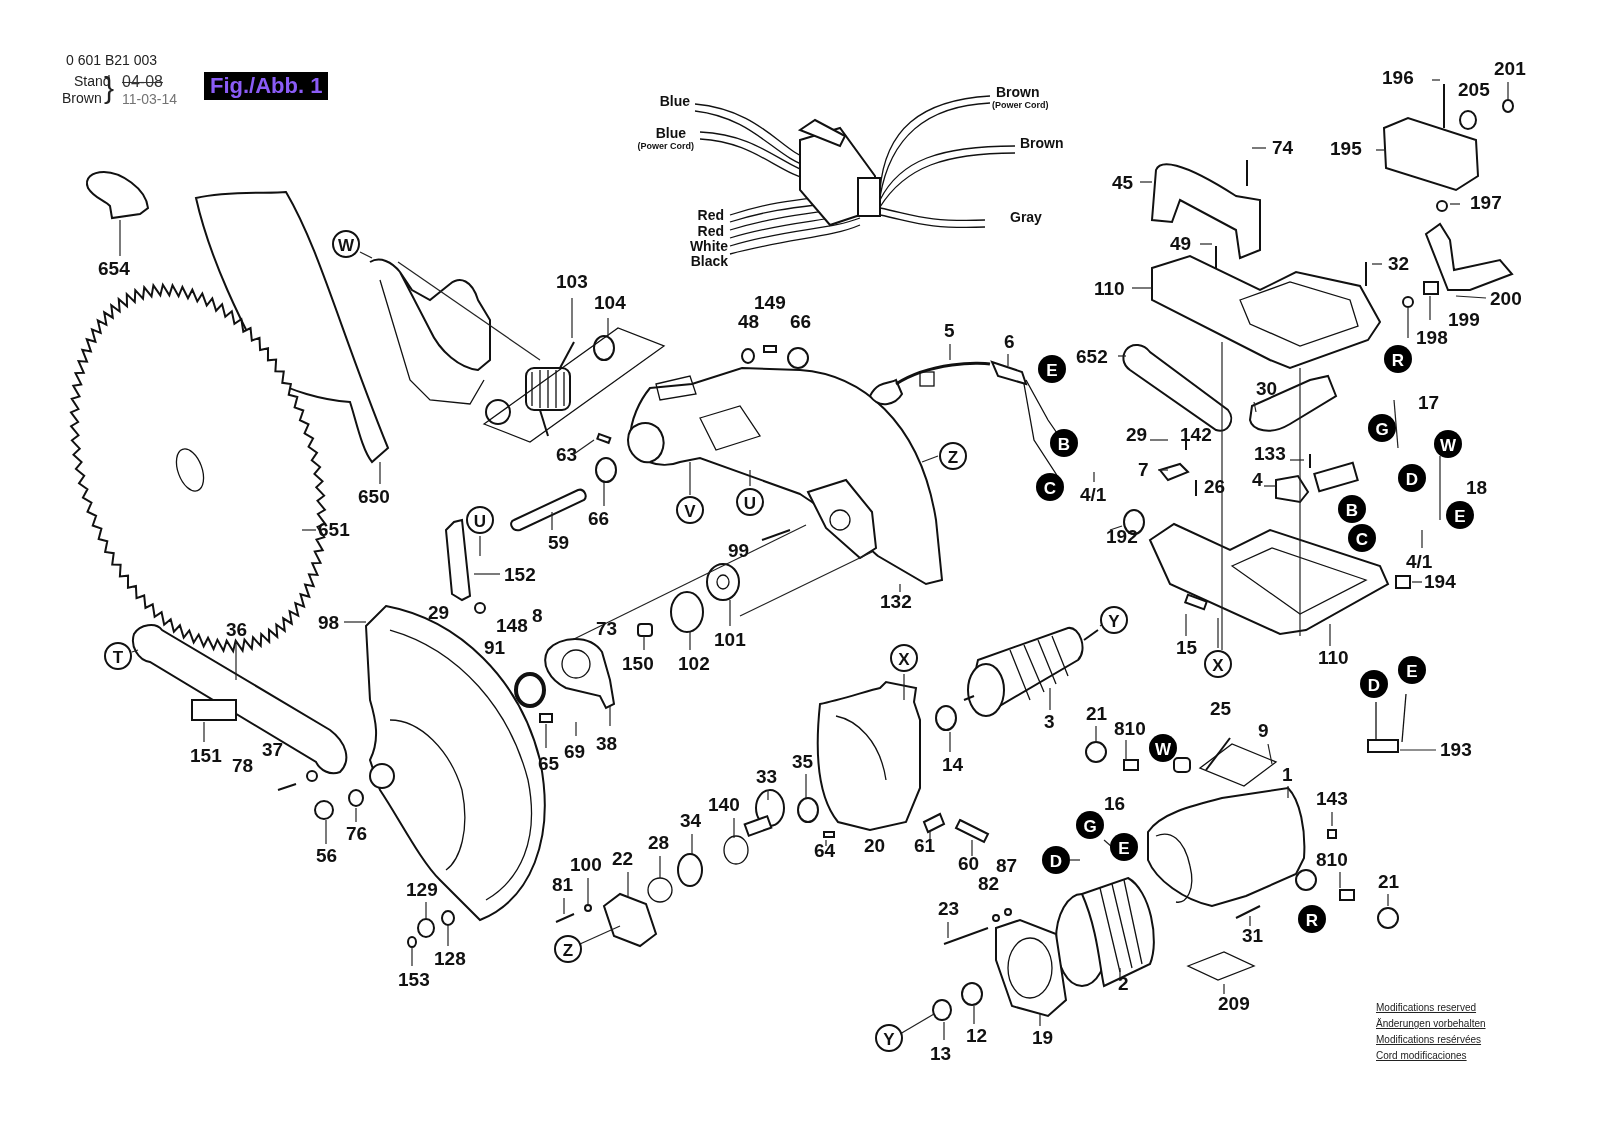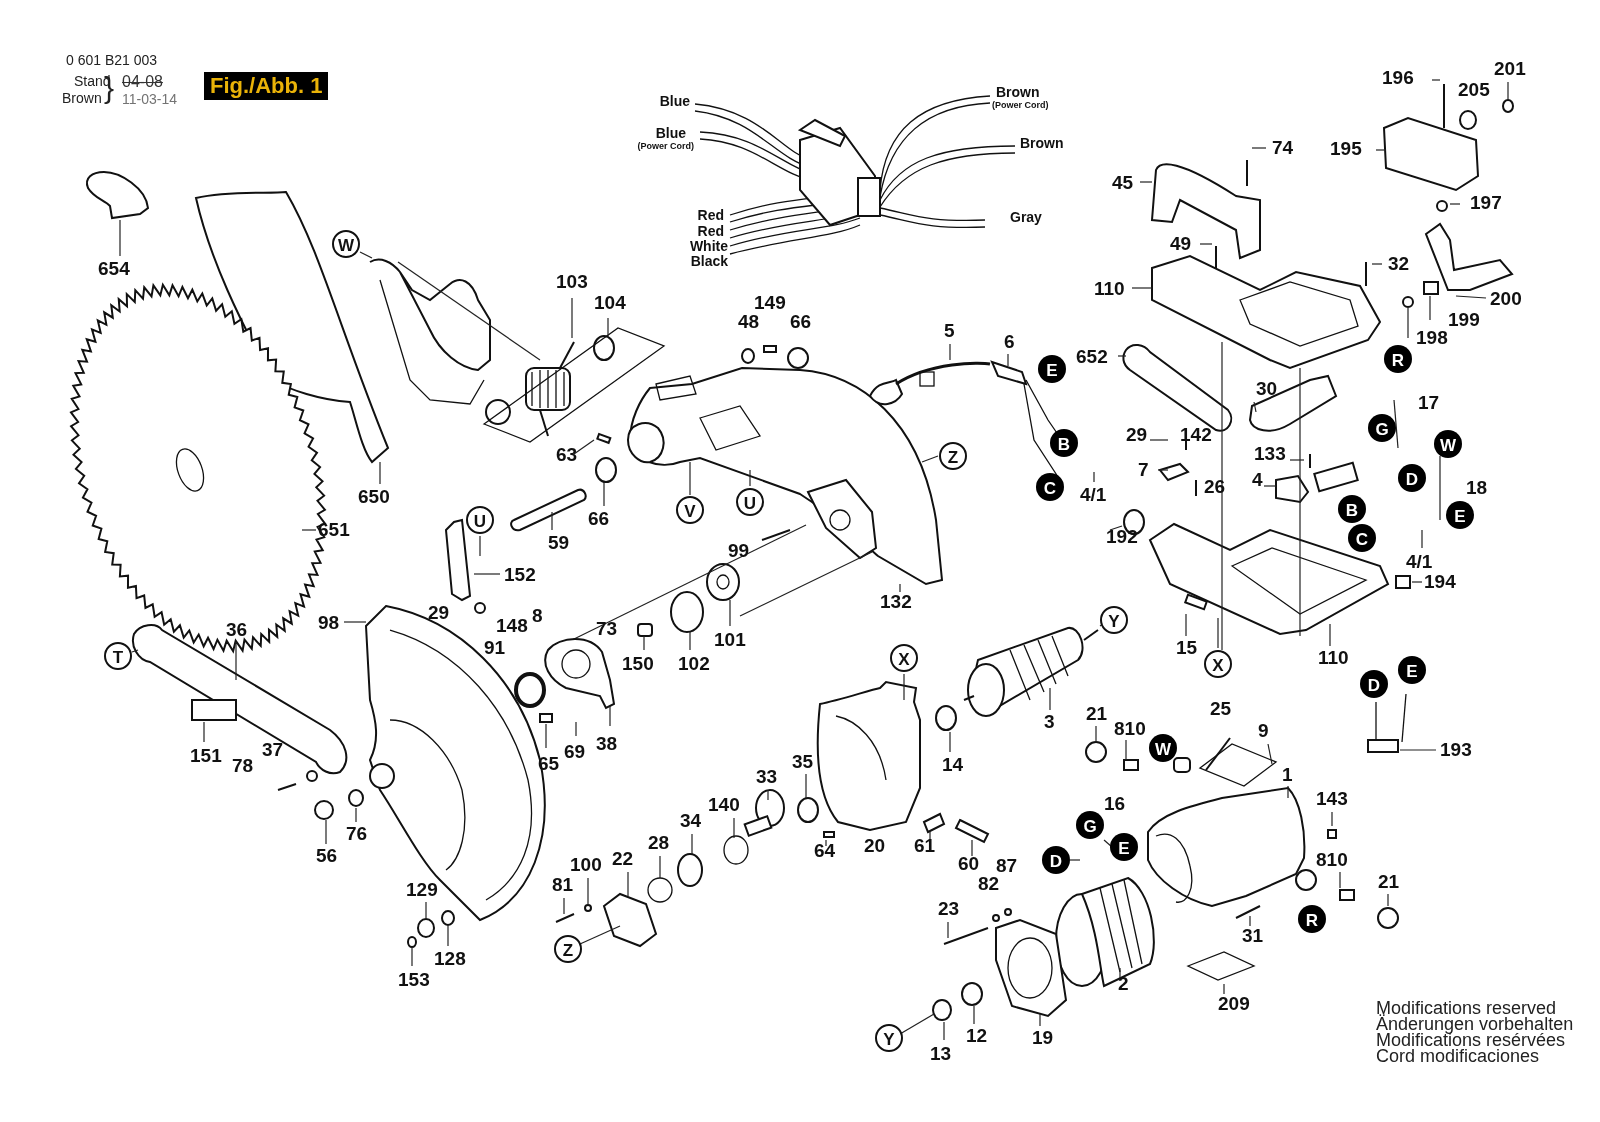--- a/index.html
+++ b/index.html
@@ -6,23 +6,23 @@
   body { width: 1600px; height: 1122px; position: relative; overflow: hidden;
          font-family: "Liberation Sans", "DejaVu Sans", sans-serif; color: #111; }
   #stage { position: absolute; left: 0; top: 0; width: 1600px; height: 1122px; }
   .hdr { position: absolute; font-size: 14px; line-height: 16px; color: #222; }
   .hdr-code { left: 66px; top: 52px; }
   .hdr-stand { left: 74px; top: 73px; }
   .hdr-issue { left: 62px; top: 90px; }
   .hdr-brace { position: absolute; left: 104px; top: 70px; font-size: 30px; line-height: 36px; color: #222; font-weight: 300; }
   .hdr-old { position: absolute; left: 122px; top: 73px; font-size: 16px; text-decoration: line-through; color: #333; }
   .hdr-date { position: absolute; left: 122px; top: 91px; font-size: 14px; color: #737373; }
-  .fig-badge { position: absolute; left: 204px; top: 72px; background: #000; color: #eab308;
+  .fig-badge { position: absolute; left: 204px; top: 72px; background: #000; color: #8b5cf6;
                font-weight: bold; font-size: 22px; line-height: 28px; padding: 0 6px; }
-  .footer { position: absolute; left: 1376px; top: 1000px; font-size: 18px; line-height: 16px; color: #222; }
+  .footer { position: absolute; left: 1376px; top: 1000px; font-size: 10px; line-height: 16px; color: #222; text-decoration: underline; }
   svg text.lbl { font-family: "Liberation Sans", sans-serif; font-weight: bold; font-size: 19px; fill: #111; }
   svg text.wire { font-family: "Liberation Sans", sans-serif; font-weight: bold; font-size: 14px; fill: #111; }
   svg text.wire-sub { font-family: "Liberation Sans", sans-serif; font-weight: bold; font-size: 9px; fill: #111; }
   svg text.ref-o { font-family: "Liberation Sans", sans-serif; font-weight: bold; font-size: 17px; fill: #111; text-anchor: middle; dominant-baseline: central; }
   svg text.ref-f { font-family: "Liberation Sans", sans-serif; font-weight: bold; font-size: 17px; fill: #fff; text-anchor: middle; dominant-baseline: central; }
   .part { fill: #fff; stroke: #111; stroke-width: 2; }
   .part-thin { fill: none; stroke: #111; stroke-width: 1.3; }
   .lead { stroke: #222; stroke-width: 1.2; fill: none; }
 </style>
 </head>

